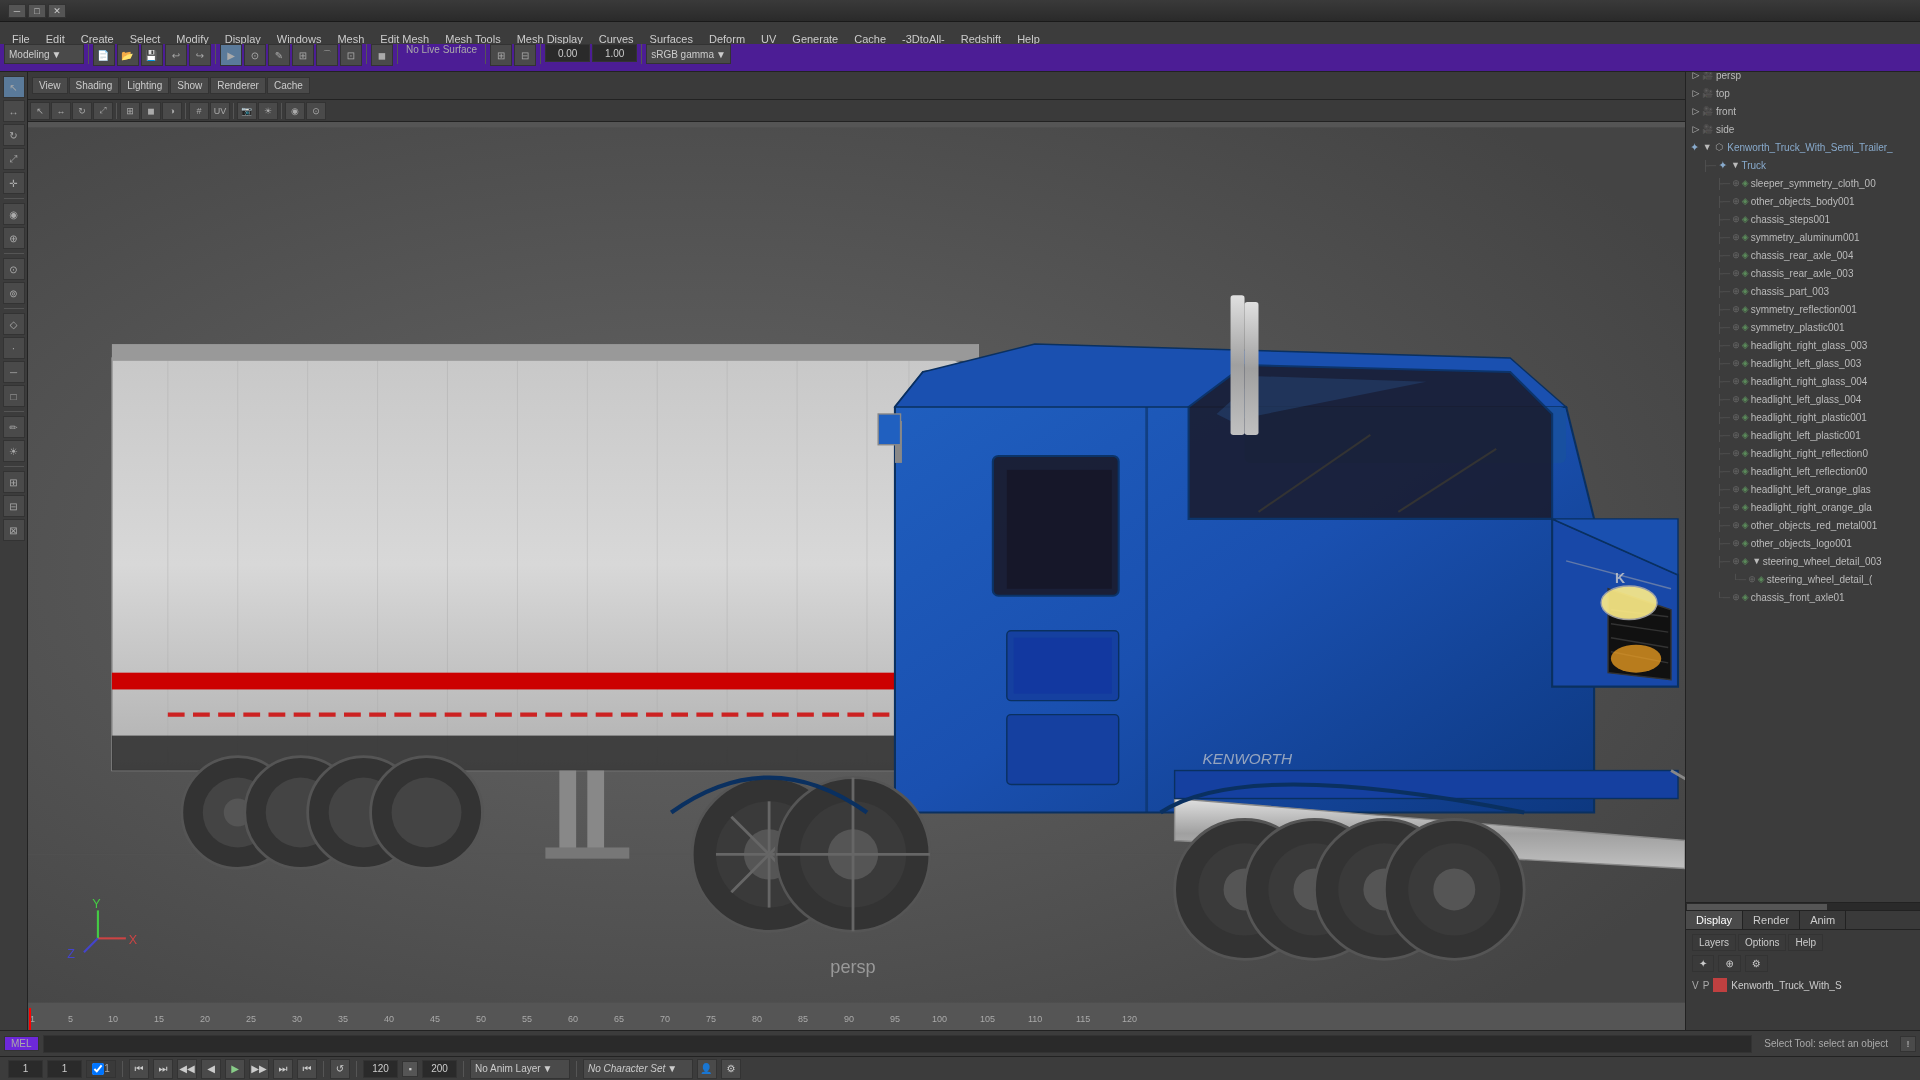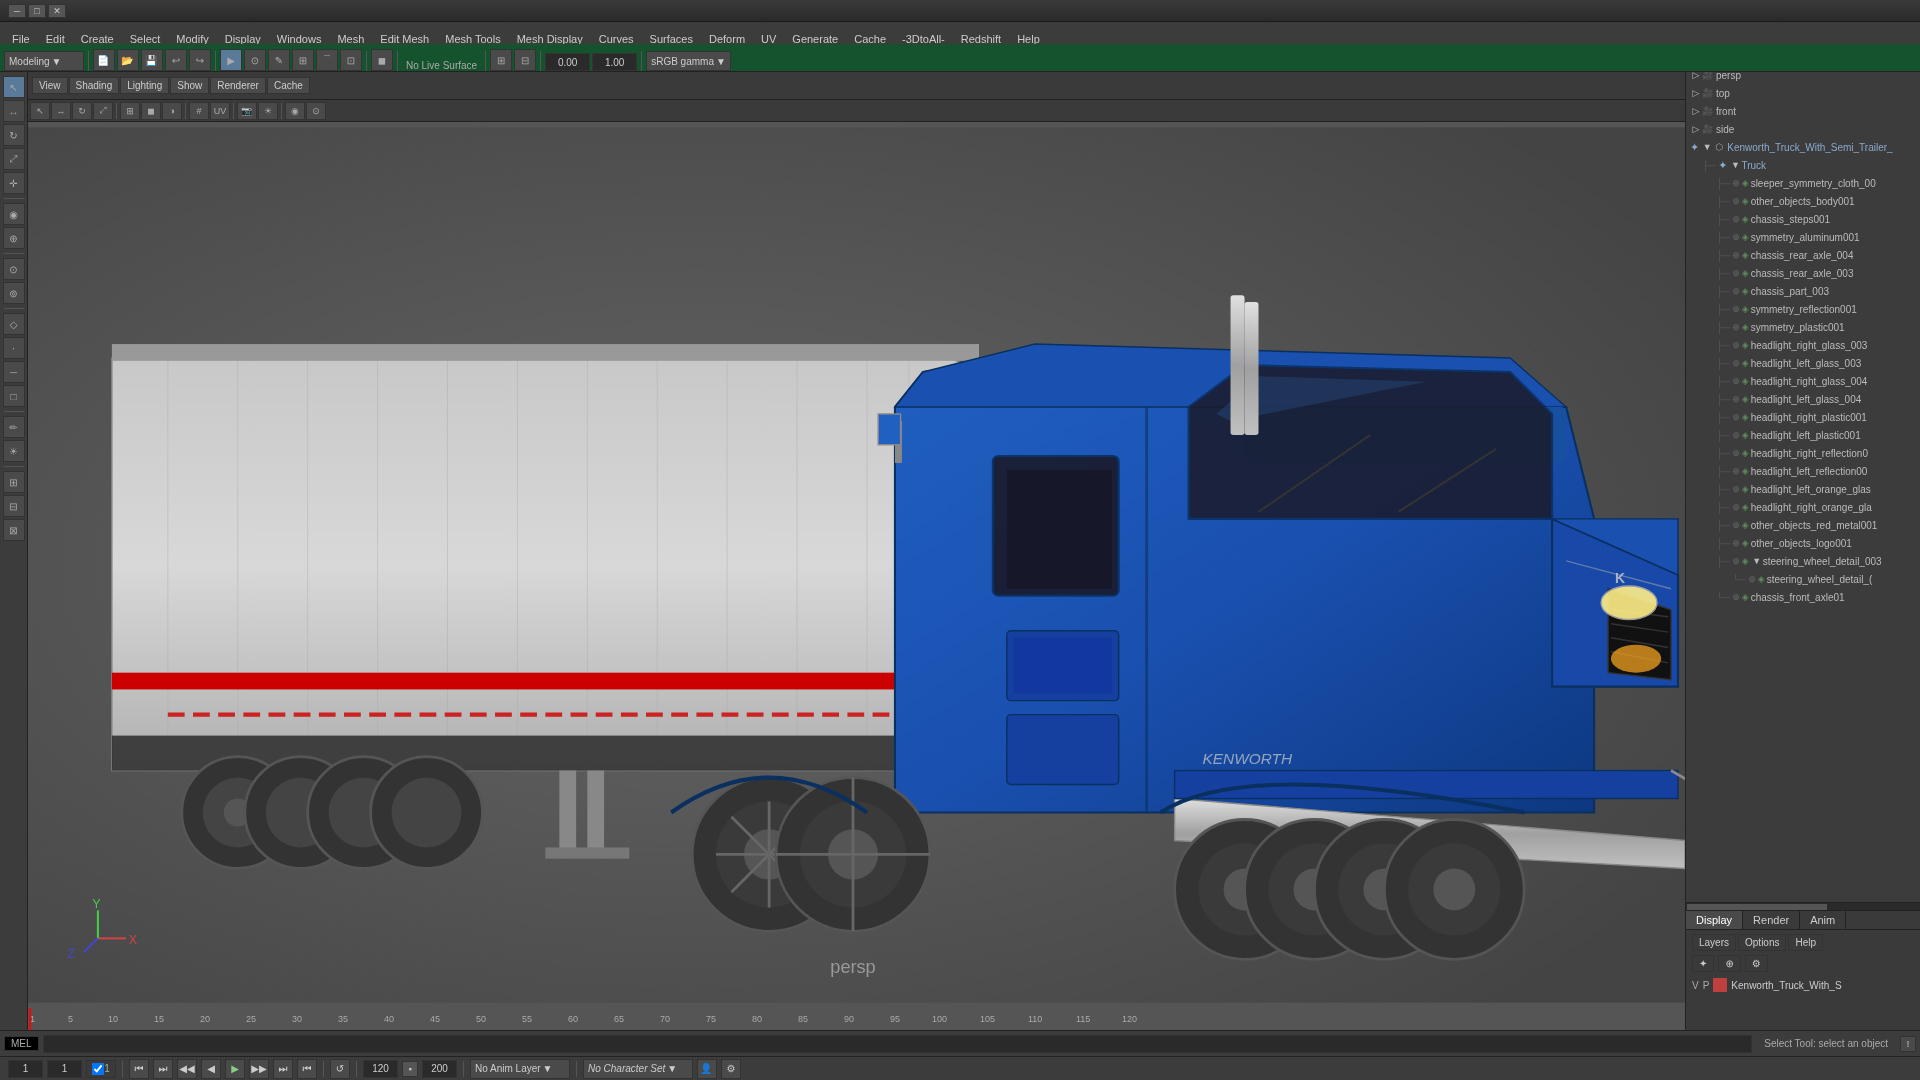--- a/index.html
+++ b/index.html
@@ -20,21 +20,21 @@
     #menu-bar {
       position: absolute; top: 22px; left: 0; right: 0; height: 34px;
       background: #3c3c3c; display: flex; align-items: center; padding: 0 4px;
       border-bottom: 1px solid #222; z-index: 100;
     }
     .menu-item { padding: 2px 8px; color: #ccc; font-size: 11px; cursor: pointer; white-space: nowrap; }
 
     
     #toolbar {
       position: absolute; top: 44px; left: 0; right: 0; height: 28px;
-      background: #14532d; display: flex; align-items: flex-end; padding: 0 4px; gap: 2px;
+      background: #4c1d95; display: flex; align-items: flex-start; padding: 0 4px; gap: 2px;
       border-bottom: 1px solid #222; z-index: 100;
     }
     .tb-btn { width: 22px; height: 22px; background: #4a4a4a; border: 1px solid #333; display: flex; align-items: center; justify-content: center; cursor: pointer; font-size: 10px; color: #aaa; }
     .tb-sep { width: 1px; height: 20px; background: #555; margin: 0 2px; }
     .tb-dropdown { height: 20px; background: #4a4a4a; border: 1px solid #333; color: #ccc; font-size: 10px; padding: 0 4px; cursor: pointer; display: flex; align-items: center; gap: 2px; min-width: 80px; }
     .tb-input { width: 45px; height: 18px; background: #2a2a2a; border: 1px solid #333; color: #ccc; font-size: 10px; text-align: center; }
 
     
     #left-toolbar {
       position: absolute; top: 72px; left: 0; width: 28px; bottom: 50px;
@@ -713,21 +713,21 @@
     <text x="1048" y="14" font-size="9" fill="#aaa">115</text>
     <text x="1094" y="14" font-size="9" fill="#aaa">120</text>
 
     <line x1="2" y1="18" x2="2" y2="22" stroke="#999" stroke-width="1"></line>
 
     <line x1="2" y1="0" x2="2" y2="22" stroke="#f00" stroke-width="2"></line>
   </svg>
 </div>
 
 <div id="status-bar">
-  <span style="background:#000000;border:1px solid #333;padding:1px 6px;font-size:10px;color:#aaa;">MEL</span>
+  <span style="background:#6d28d9;border:1px solid #333;padding:1px 6px;font-size:10px;color:#aaa;">MEL</span>
   <input type="text" style="flex: 1 1 0%; height: 18px; background: rgb(42, 42, 42); border: 1px solid rgb(51, 51, 51); color: rgb(204, 204, 204); font-size: 10px; padding: 0px 4px;" placeholder="">
   <span style="font-size:10px;color:#aaa;padding:0 8px;">Select Tool: select an object</span>
   <div style="width:16px;height:16px;background:#4a4a4a;border:1px solid #333;display:flex;align-items:center;justify-content:center;font-size:9px;cursor:pointer;">!</div>
 </div>
 
 <div id="transport">
   <input class="tr-input frame-field" value="1" style="">
   <input class="tr-input frame-field" value="1" style="">
   <div style="width:30px;height:18px;background:#3a3a3a;border:1px solid #333;display:flex;align-items:center;justify-content:center;">
     <input type="checkbox" checked="" style="width: 12px; height: 12px;">

